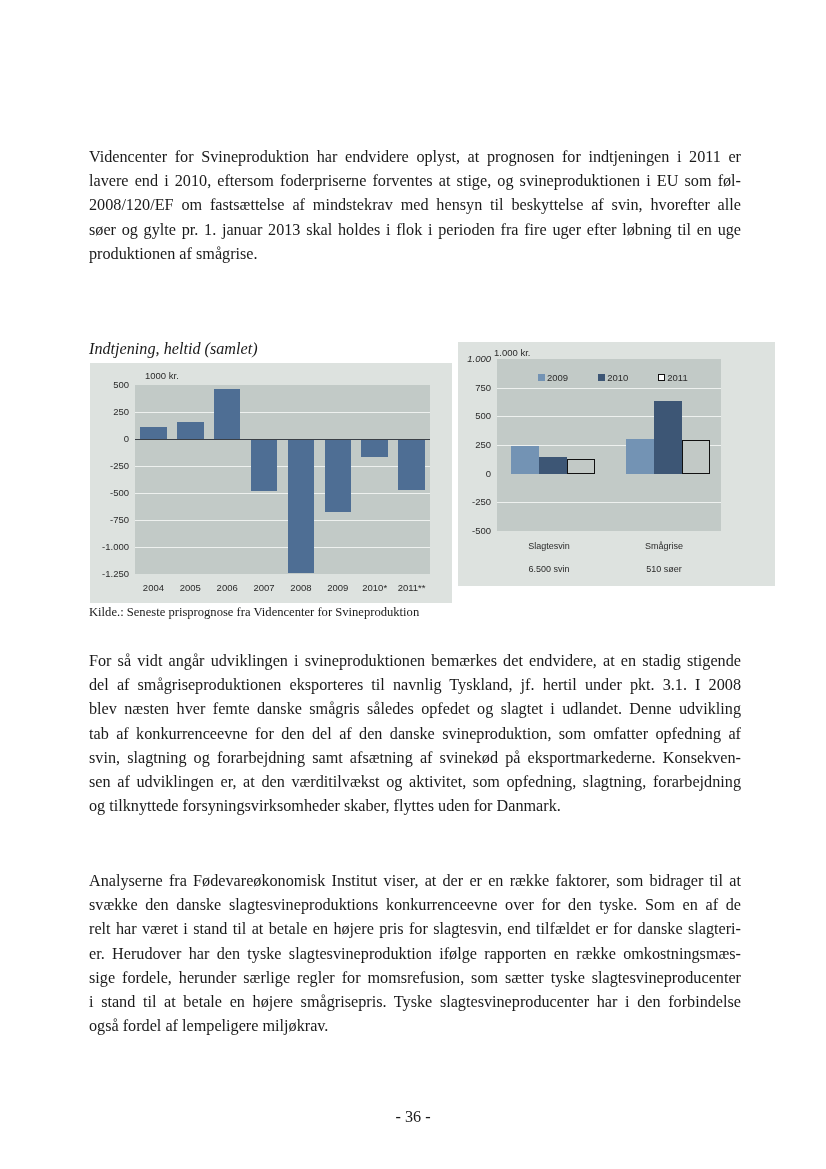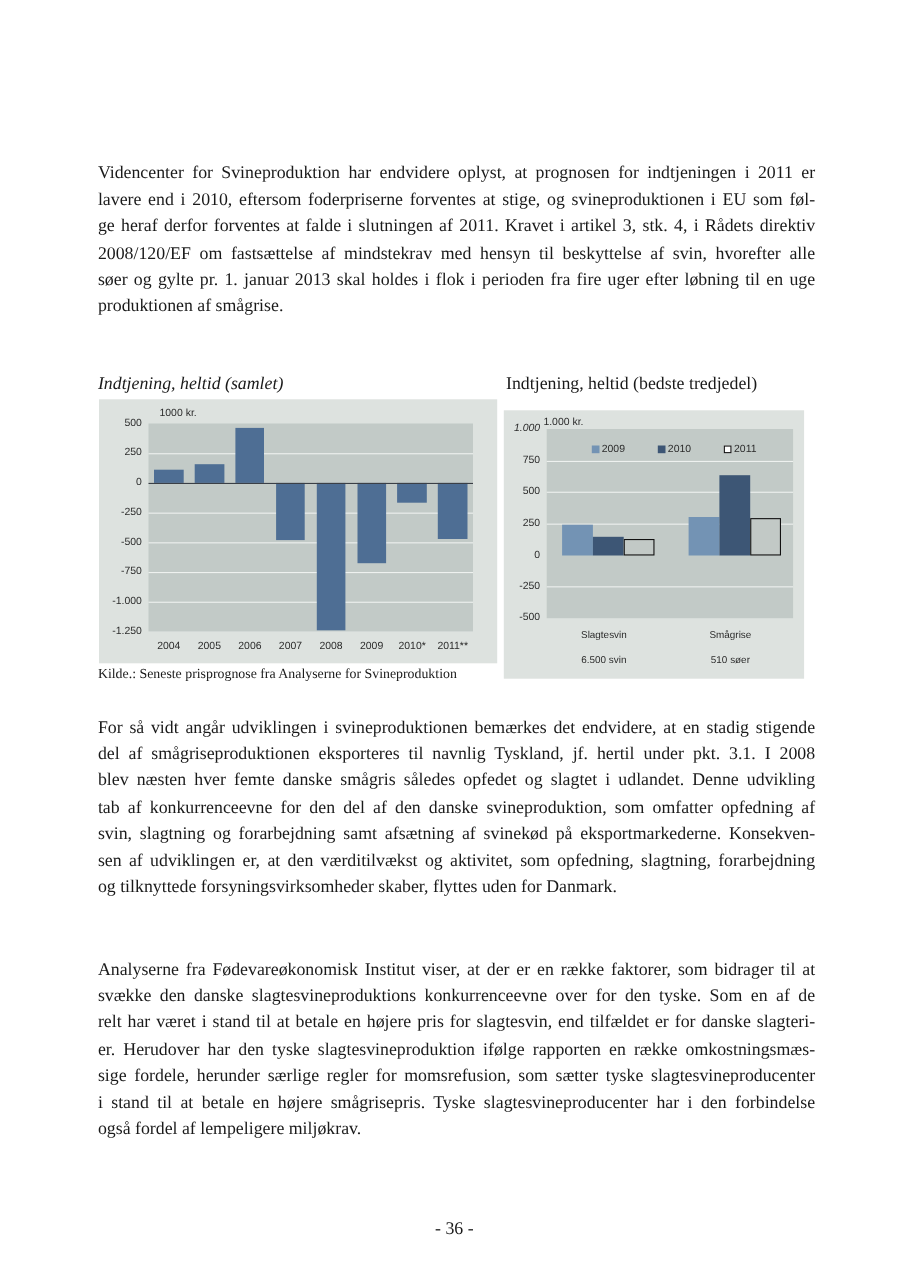--- a/index.html
+++ b/index.html
@@ -32,21 +32,20 @@
   .legend .item { display: flex; align-items: center; gap: 2px; }
   .legend .sw { width: 7px; height: 7px; box-sizing: border-box; display: inline-block; }
   .cat { position: absolute; font-size: 9px; text-align: center; width: 90px; }
 </style>
 </head>
 <body>
 
 <div class="para" style="top:145px;" id="p0">
     <span class="ln">Videncenter for Svineproduktion har endvidere oplyst, at prognosen for indtjeningen i 2011 er</span>
     <span class="ln">lavere end i 2010, eftersom foderpriserne forventes at stige, og svineproduktionen i EU som føl-</span>
-    <span class="ln">ge heraf derfor forventes at falde i slutningen af 2011. Kravet i artikel 3, stk. 4, i Rådets direktiv</span>
     <span class="ln">2008/120/EF om fastsættelse af mindstekrav med hensyn til beskyttelse af svin, hvorefter alle</span>
     <span class="ln">søer og gylte pr. 1. januar 2013 skal holdes i flok i perioden fra fire uger efter løbning til en uge</span>
     <span class="ln last">produktionen af smågrise.</span>
   </div>
 
 <div class="fig-title" style="left:89px; top:340px;font-style:italic;">Indtjening, heltid (samlet)</div>
 <div class="fig-title" style="left:460px; top:340px;">Indtjening, heltid (bedste tredjedel)</div>
 
 <div class="panel" id="chartL" style="left:90px; top:363px; width:362px; height:240px;">
   <div class="unit" style="left:55px; top:7px;">1000 kr.</div>
@@ -77,21 +76,21 @@
     <div class="xtick" style="left: 43.4375px; top: 219px;">2004</div>
     <div class="xtick" style="left: 80.3125px; top: 219px;">2005</div>
     <div class="xtick" style="left: 117.188px; top: 219px;">2006</div>
     <div class="xtick" style="left: 154.062px; top: 219px;">2007</div>
     <div class="xtick" style="left: 190.938px; top: 219px;">2008</div>
     <div class="xtick" style="left: 227.812px; top: 219px;">2009</div>
     <div class="xtick" style="left: 264.688px; top: 219px;">2010*</div>
     <div class="xtick" style="left: 301.562px; top: 219px;">2011**</div>
   </div>
 
-<div class="panel" id="chartR" style="left:458px; top:373px; width:273px; height:244px;">
+<div class="panel" id="chartR" style="left:458px; top:342px; width:273px; height:244px;padding-left:44px;">
   <div class="unit" style="left:36px; top:5px;">1.000 kr.</div>
   <div class="plot" id="plotR" style="left:39px; top:17px; width:224px; height:172px;">
       <div class="grid" style="top: 28.6667px;"></div>
       <div class="grid" style="top: 57.3333px;"></div>
       <div class="grid" style="top: 86px;"></div>
       <div class="grid" style="top: 143.333px;"></div>
       <div class="bar" style="left: 14px; width: 28px; top: 87.1467px; height: 27.52px; background: rgb(115, 147, 180);"></div>
       <div class="bar" style="left: 42px; width: 28px; top: 98.04px; height: 16.6267px; background: rgb(61, 86, 117);"></div>
       <div class="bar" style="left: 70px; width: 28px; top: 99.76px; height: 14.9067px; background: rgb(194, 201, 198); border: 1.5px solid rgb(17, 17, 17);"></div>
       <div class="bar" style="left: 129px; width: 28px; top: 80.2667px; height: 34.4px; background: rgb(115, 147, 180);"></div>
@@ -118,21 +117,21 @@
   <div class="cat" style="left:161px; top:222px;">510 søer</div>
 <div class="ytick" style="left: -7px; top: 11px; font-style: italic;">1.000</div>
     <div class="ytick" style="left: -7px; top: 39.6667px;">750</div>
     <div class="ytick" style="left: -7px; top: 68.3333px;">500</div>
     <div class="ytick" style="left: -7px; top: 97px;">250</div>
     <div class="ytick" style="left: -7px; top: 125.667px;">0</div>
     <div class="ytick" style="left: -7px; top: 154.333px;">-250</div>
     <div class="ytick" style="left: -7px; top: 183px;">-500</div>
   </div>
 
-<div class="source">Kilde.: Seneste prisprognose fra Analyserne for Svineproduktion</div>
+<div class="source">Kilde.: Seneste prisprognose fra Videncenter for Svineproduktion</div>
 
 <div class="para" style="top:649px;" id="p1">
     <span class="ln">For så vidt angår udviklingen i svineproduktionen bemærkes det endvidere, at en stadig stigende</span>
     <span class="ln">del af smågriseproduktionen eksporteres til navnlig Tyskland, jf. hertil under pkt. 3.1. I 2008</span>
     <span class="ln">blev næsten hver femte danske smågris således opfedet og slagtet i udlandet. Denne udvikling</span>
     <span class="ln">tab af konkurrenceevne for den del af den danske svineproduktion, som omfatter opfedning af</span>
     <span class="ln">svin, slagtning og forarbejdning samt afsætning af svinekød på eksportmarkederne. Konsekven-</span>
     <span class="ln">sen af udviklingen er, at den værditilvækst og aktivitet, som opfedning, slagtning, forarbejdning</span>
     <span class="ln last">og tilknyttede forsyningsvirksomheder skaber, flyttes uden for Danmark.</span>
   </div>

